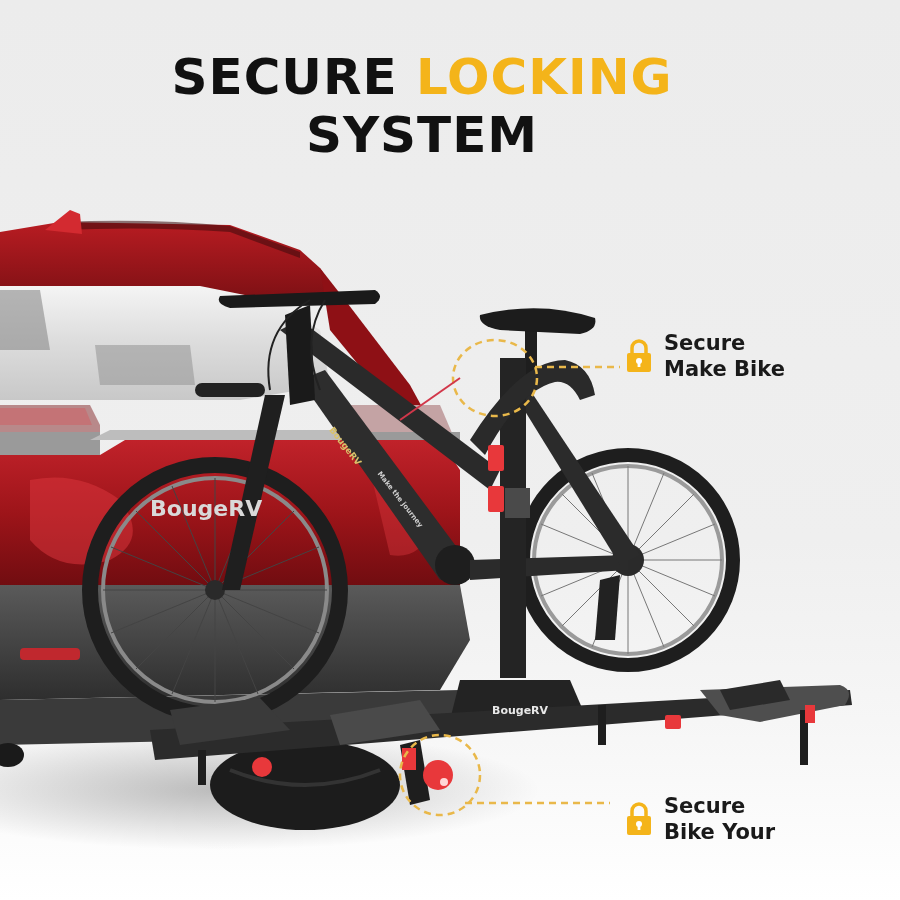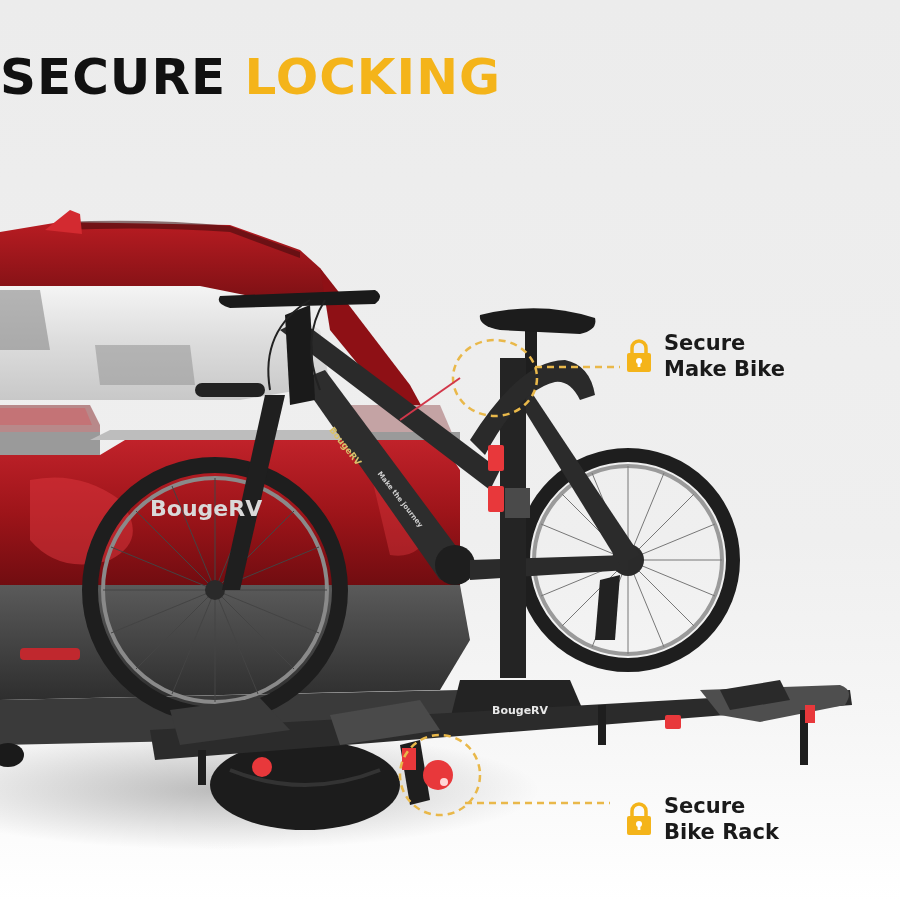--- a/index.html
+++ b/index.html
@@ -2,21 +2,21 @@
 <html><head>
   <meta charset="utf-8">
   <style>
     html, body { margin: 0; padding: 0; }
     body {
       width: 900px; height: 900px; overflow: hidden; position: relative;
       background: linear-gradient(180deg, #ececec 0%, #efefef 60%, #f6f6f6 80%, #ffffff 100%);
       font-family: "DejaVu Sans", sans-serif;
     }
     .headline {
-      position: absolute; left: 0; top: 48px; width: 844px; text-align: left;
+      position: absolute; left: 0; top: 48px; width: 844px; text-align: center;
       font-family: "DejaVu Sans", sans-serif; font-weight: 900;
       font-size: 50px; line-height: 58px; letter-spacing: 1px; color: #111111;
     }
     .headline .accent { color: #f4b41a; }
     .scene { position: absolute; left: 0; top: 0; width: 900px; height: 900px; }
     .callout {
       position: absolute; display: flex; align-items: center;
     }
     .callout .lock { width: 30px; height: 36px; margin-right: 10px; }
     .callout .text {
@@ -31,20 +31,21 @@
     }
   </style>
 </head>
 <body>
 
 <div class="headline">
   <div>
     <span>SECURE</span>
     <span class="accent">LOCKING</span>
   </div>
+  <div>SYSTEM</div>
 </div>
 
 <svg class="scene" viewBox="0 0 900 900" xmlns="http://www.w3.org/2000/svg">
   <defs>
     <linearGradient id="carBody" x1="0" y1="0" x2="0" y2="1">
       <stop offset="0" stop-color="#c1222a"></stop>
       <stop offset="0.5" stop-color="#9c1419"></stop>
       <stop offset="1" stop-color="#6e0c10"></stop>
     </linearGradient>
     <linearGradient id="roof" x1="0" y1="0" x2="0" y2="1">
@@ -227,15 +228,15 @@
 
 <div class="callout callout-rack">
   <svg class="lock" viewBox="0 0 30 36">
     <path d="M8 15 V10 A7 7 0 0 1 22 10 V15" fill="none" stroke="#f4b41a" stroke-width="3.5"></path>
     <rect x="3" y="15" width="24" height="19" rx="2" fill="#f4b41a"></rect>
     <circle cx="15" cy="23" r="3" fill="#fff"></circle>
     <rect x="13.6" y="23" width="2.8" height="6" fill="#fff"></rect>
   </svg>
   <div class="text">
     <div>Secure</div>
-    <div>Bike Rack</div>
+    <div>Bike Your</div>
   </div>
 </div>
 
 </body></html>

